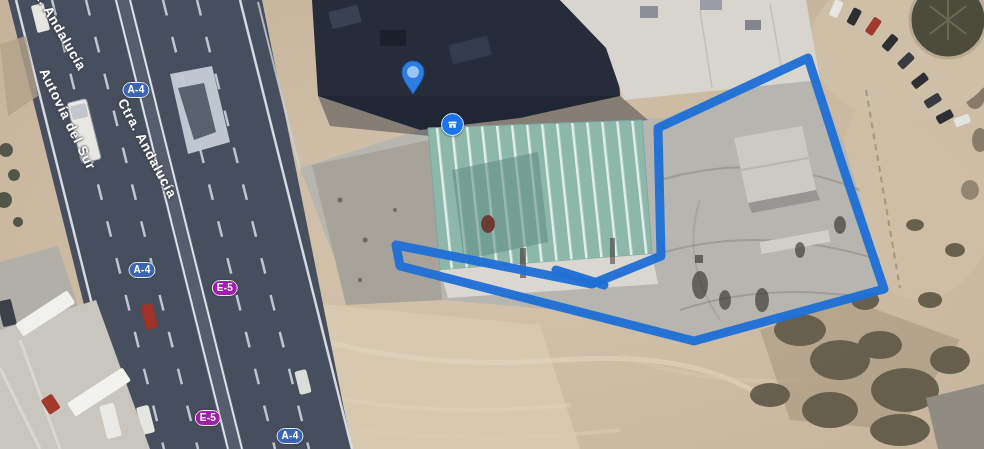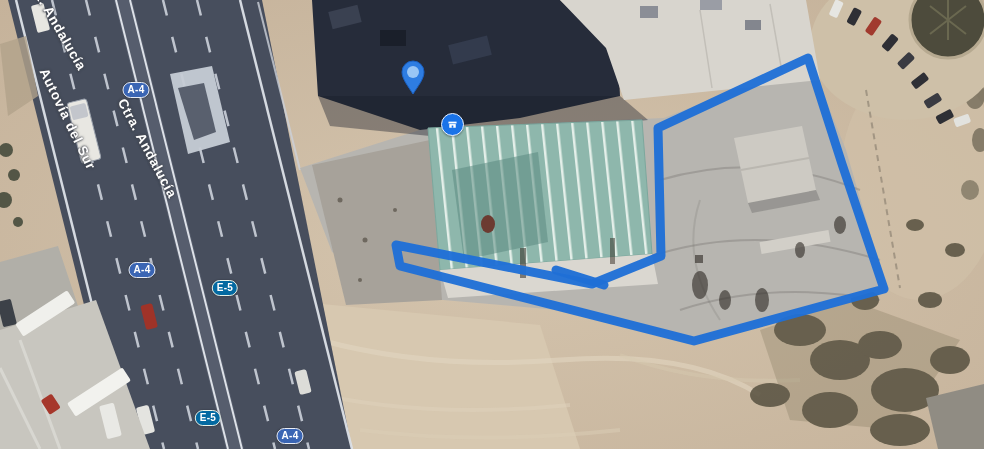--- a/index.html
+++ b/index.html
@@ -15,21 +15,21 @@
     font-weight:bold;font-size:13.5px;letter-spacing:.8px;color:#fff;
     text-shadow:0 0 2px rgba(66,70,78,.95),0 0 3px rgba(66,70,78,.75),0 1px 2px rgba(66,70,78,.8);
   }
   .route-badge{
     position:absolute;transform:translate(-50%,-50%);
     font-weight:bold;font-size:10px;line-height:12px;letter-spacing:.3px;
     color:#fff;padding:1px 4px;border-radius:8px;
     box-shadow:0 0 2px rgba(0,0,0,.35);
   }
   .motorway-blue{background:#3a65b4;border:1.5px solid #e9edf5;}
-  .euroroute-green{background:#0369a1;border:1.5px solid #e9f3e9;}
+  .euroroute-green{background:#a21caf;border:1.5px solid #e9f3e9;}
   .marker{position:absolute;}
   .marker-poi{
     width:23px;height:23px;border-radius:50%;background:#1a73e8;
     border:1.5px solid #eaf2fe;box-sizing:border-box;
     display:flex;align-items:center;justify-content:center;
     box-shadow:0 1px 2px rgba(0,0,0,.3);
   }
 </style>
 </head>
 <body>

